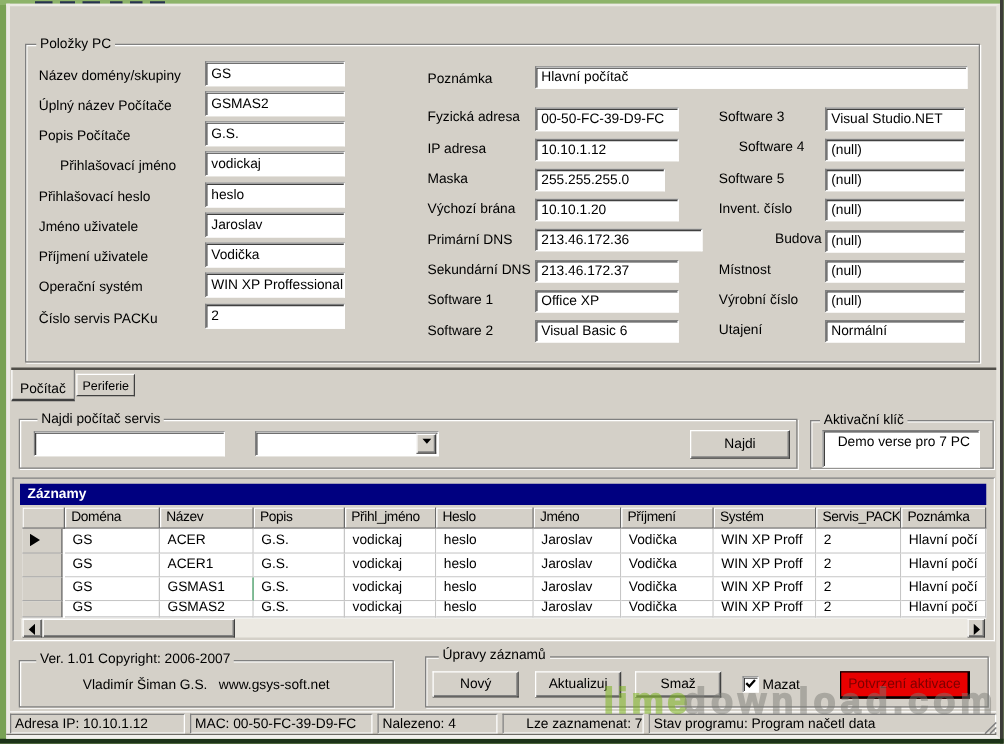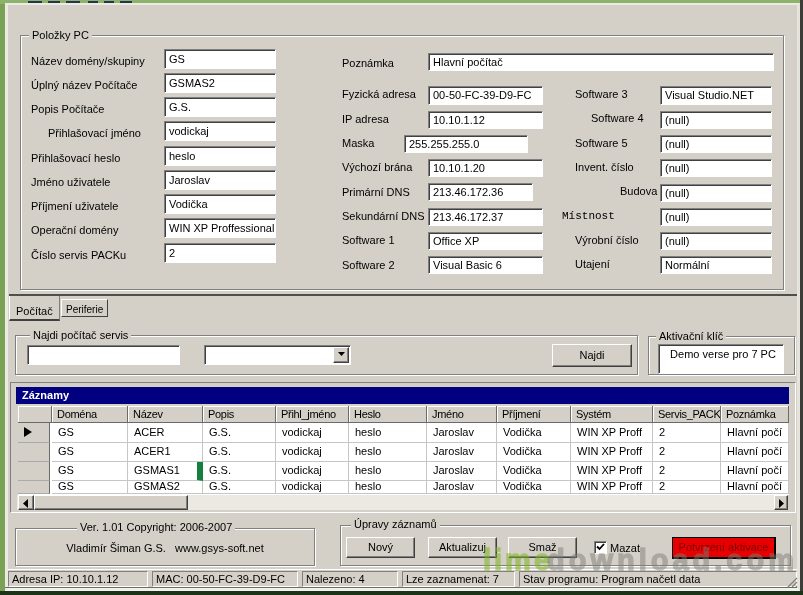--- a/index.html
+++ b/index.html
@@ -47,21 +47,21 @@
   <div class="abs grp" style="left:12px;top:30px;width:764px;height:255px;"></div>
   <div class="abs cap" style="left:21px;top:24px;">Položky PC</div>
 
   <div class="abs lbl" style="left:23px;top:50px;">Název domény/skupiny</div>
   <div class="abs lbl" style="left:23px;top:74px;">Úplný název Počítače</div>
   <div class="abs lbl" style="left:23px;top:98px;">Popis Počítače</div>
   <div class="abs lbl" style="left:16px;top:122px;margin-left:24px;">Přihlašovací jméno</div>
   <div class="abs lbl" style="left:23px;top:147px;">Přihlašovací heslo</div>
   <div class="abs lbl" style="left:23px;top:171px;">Jméno uživatele</div>
   <div class="abs lbl" style="left:23px;top:195px;">Příjmení uživatele</div>
-  <div class="abs lbl" style="left:23px;top:219px;">Operační domény</div>
+  <div class="abs lbl" style="left:23px;top:219px;">Operační systém</div>
   <div class="abs lbl" style="left:23px;top:244px;">Číslo servis PACKu</div>
 
   <div class="abs sunk fld" style="left:156px;top:44px;width:112px;height:20px;line-height:18px;">GS</div>
   <div class="abs sunk fld" style="left:156px;top:68px;width:112px;height:20px;line-height:18px;">GSMAS2</div>
   <div class="abs sunk fld" style="left:156px;top:92px;width:112px;height:20px;line-height:18px;">G.S.</div>
   <div class="abs sunk fld" style="left:156px;top:116px;width:112px;height:20px;line-height:18px;">vodickaj</div>
   <div class="abs sunk fld" style="left:156px;top:141px;width:112px;height:20px;line-height:18px;">heslo</div>
   <div class="abs sunk fld" style="left:156px;top:165px;width:112px;height:20px;line-height:18px;">Jaroslav</div>
   <div class="abs sunk fld" style="left:156px;top:189px;width:112px;height:20px;line-height:18px;">Vodička</div>
   <div class="abs sunk fld" style="left:156px;top:213px;width:112px;height:20px;line-height:18px;">WIN XP Proffessional</div>
@@ -73,33 +73,33 @@
   <div class="abs lbl" style="left:334px;top:132px;">Maska</div>
   <div class="abs lbl" style="left:334px;top:156px;">Výchozí brána</div>
   <div class="abs lbl" style="left:334px;top:181px;">Primární DNS</div>
   <div class="abs lbl" style="left:334px;top:205px;">Sekundární DNS</div>
   <div class="abs lbl" style="left:334px;top:229px;">Software 1</div>
   <div class="abs lbl" style="left:334px;top:254px;">Software 2</div>
 
   <div class="abs sunk fld" style="left:420px;top:48px;width:346px;height:18px;">Hlavní počítač</div>
   <div class="abs sunk fld" style="left:420px;top:81px;width:115px;height:19px;">00-50-FC-39-D9-FC</div>
   <div class="abs sunk fld" style="left:420px;top:106px;width:115px;height:18px;">10.10.1.12</div>
-  <div class="abs sunk fld" style="left:396px;top:130px;width:124px;height:18px;">255.255.255.0</div>
+  <div class="abs sunk fld" style="left:420px;top:130px;width:104px;height:18px;">255.255.255.0</div>
   <div class="abs sunk fld" style="left:420px;top:154px;width:115px;height:18px;">10.10.1.20</div>
-  <div class="abs sunk fld" style="left:420px;top:178px;width:105px;height:18px;">213.46.172.36</div>
+  <div class="abs sunk fld" style="left:420px;top:178px;width:134px;height:18px;">213.46.172.36</div>
   <div class="abs sunk fld" style="left:420px;top:203px;width:115px;height:18px;">213.46.172.37</div>
   <div class="abs sunk fld" style="left:420px;top:227px;width:115px;height:18px;">Office XP</div>
   <div class="abs sunk fld" style="left:420px;top:251px;width:115px;height:18px;">Visual Basic 6</div>
 
   <div class="abs lbl" style="left:567px;top:83px;">Software 3</div>
   <div class="abs lbl" style="left:583px;top:107px;">Software 4</div>
   <div class="abs lbl" style="left:567px;top:132px;">Software 5</div>
   <div class="abs lbl" style="left:567px;top:156px;">Invent. číslo</div>
   <div class="abs lbl" style="left:567px;top:180px;margin-left:45px;">Budova</div>
-  <div class="abs lbl" style="left:554px;top:205px;font-family:Liberation Mono, monospace;">Místnost</div>
+  <div class="abs lbl" style="left:567px;top:205px;">Místnost</div>
   <div class="abs lbl" style="left:567px;top:229px;">Výrobní číslo</div>
   <div class="abs lbl" style="left:567px;top:253px;">Utajení</div>
 
   <div class="abs sunk fld" style="left:652px;top:81px;width:112px;height:19px;">Visual Studio.NET</div>
   <div class="abs sunk fld" style="left:652px;top:106px;width:112px;height:18px;">(null)</div>
   <div class="abs sunk fld" style="left:652px;top:130px;width:112px;height:18px;">(null)</div>
   <div class="abs sunk fld" style="left:652px;top:154px;width:112px;height:18px;">(null)</div>
   <div class="abs sunk fld" style="left:652px;top:179px;width:112px;height:18px;">(null)</div>
   <div class="abs sunk fld" style="left:652px;top:203px;width:112px;height:18px;">(null)</div>
   <div class="abs sunk fld" style="left:652px;top:227px;width:112px;height:18px;">(null)</div>
@@ -162,21 +162,21 @@
       <div class="abs" style="left:187px;top:39px;width:73px;height:19px;background:#fff;border-right:1px solid #c6c6c6;border-bottom:1px solid #c6c6c6;line-height:17px;padding-left:6px;white-space:nowrap;overflow:hidden;">G.S.</div>
       <div class="abs" style="left:260px;top:39px;width:73px;height:19px;background:#fff;border-right:1px solid #c6c6c6;border-bottom:1px solid #c6c6c6;line-height:17px;padding-left:6px;white-space:nowrap;overflow:hidden;">vodickaj</div>
       <div class="abs" style="left:333px;top:39px;width:78px;height:19px;background:#fff;border-right:1px solid #c6c6c6;border-bottom:1px solid #c6c6c6;line-height:17px;padding-left:6px;white-space:nowrap;overflow:hidden;">heslo</div>
       <div class="abs" style="left:411px;top:39px;width:70px;height:19px;background:#fff;border-right:1px solid #c6c6c6;border-bottom:1px solid #c6c6c6;line-height:17px;padding-left:6px;white-space:nowrap;overflow:hidden;">Jaroslav</div>
       <div class="abs" style="left:481px;top:39px;width:74px;height:19px;background:#fff;border-right:1px solid #c6c6c6;border-bottom:1px solid #c6c6c6;line-height:17px;padding-left:6px;white-space:nowrap;overflow:hidden;">Vodička</div>
       <div class="abs" style="left:555px;top:39px;width:82px;height:19px;background:#fff;border-right:1px solid #c6c6c6;border-bottom:1px solid #c6c6c6;line-height:17px;padding-left:6px;white-space:nowrap;overflow:hidden;">WIN XP Proff</div>
       <div class="abs" style="left:637px;top:39px;width:68px;height:19px;background:#fff;border-right:1px solid #c6c6c6;border-bottom:1px solid #c6c6c6;line-height:17px;padding-left:6px;white-space:nowrap;overflow:hidden;">2</div>
       <div class="abs" style="left:705px;top:39px;width:68px;height:19px;background:#fff;border-right:1px solid #c6c6c6;border-bottom:1px solid #c6c6c6;line-height:17px;padding-left:6px;white-space:nowrap;overflow:hidden;">Hlavní počí</div>
       <div class="abs" style="left:2px;top:58px;width:32px;height:19px;background:#d4d0c8;border-right:1px solid #6a6a6a;border-bottom:1px solid #aaa;"></div>
       <div class="abs" style="left:36px;top:58px;width:76px;height:19px;background:#fff;border-right:1px solid #c6c6c6;border-bottom:1px solid #c6c6c6;line-height:17px;padding-left:6px;white-space:nowrap;overflow:hidden;">GS</div>
-      <div class="abs" style="left:112px;top:58px;width:75px;height:19px;background:#fff;border-right:6px solid #15803d;border-bottom:1px solid #c6c6c6;line-height:17px;padding-left:6px;white-space:nowrap;overflow:hidden;">GSMAS1</div>
+      <div class="abs" style="left:112px;top:58px;width:75px;height:19px;background:#fff;border-right:1px solid #15803d;border-bottom:1px solid #c6c6c6;line-height:17px;padding-left:6px;white-space:nowrap;overflow:hidden;">GSMAS1</div>
       <div class="abs" style="left:187px;top:58px;width:73px;height:19px;background:#fff;border-right:1px solid #c6c6c6;border-bottom:1px solid #c6c6c6;line-height:17px;padding-left:6px;white-space:nowrap;overflow:hidden;">G.S.</div>
       <div class="abs" style="left:260px;top:58px;width:73px;height:19px;background:#fff;border-right:1px solid #c6c6c6;border-bottom:1px solid #c6c6c6;line-height:17px;padding-left:6px;white-space:nowrap;overflow:hidden;">vodickaj</div>
       <div class="abs" style="left:333px;top:58px;width:78px;height:19px;background:#fff;border-right:1px solid #c6c6c6;border-bottom:1px solid #c6c6c6;line-height:17px;padding-left:6px;white-space:nowrap;overflow:hidden;">heslo</div>
       <div class="abs" style="left:411px;top:58px;width:70px;height:19px;background:#fff;border-right:1px solid #c6c6c6;border-bottom:1px solid #c6c6c6;line-height:17px;padding-left:6px;white-space:nowrap;overflow:hidden;">Jaroslav</div>
       <div class="abs" style="left:481px;top:58px;width:74px;height:19px;background:#fff;border-right:1px solid #c6c6c6;border-bottom:1px solid #c6c6c6;line-height:17px;padding-left:6px;white-space:nowrap;overflow:hidden;">Vodička</div>
       <div class="abs" style="left:555px;top:58px;width:82px;height:19px;background:#fff;border-right:1px solid #c6c6c6;border-bottom:1px solid #c6c6c6;line-height:17px;padding-left:6px;white-space:nowrap;overflow:hidden;">WIN XP Proff</div>
       <div class="abs" style="left:637px;top:58px;width:68px;height:19px;background:#fff;border-right:1px solid #c6c6c6;border-bottom:1px solid #c6c6c6;line-height:17px;padding-left:6px;white-space:nowrap;overflow:hidden;">2</div>
       <div class="abs" style="left:705px;top:58px;width:68px;height:19px;background:#fff;border-right:1px solid #c6c6c6;border-bottom:1px solid #c6c6c6;line-height:17px;padding-left:6px;white-space:nowrap;overflow:hidden;">Hlavní počí</div>
       <div class="abs" style="left:2px;top:77px;width:32px;height:13px;background:#d4d0c8;border-right:1px solid #6a6a6a;border-bottom:1px solid #aaa;"></div>
       <div class="abs" style="left:36px;top:77px;width:76px;height:13px;background:#fff;border-right:1px solid #c6c6c6;border-bottom:1px solid #c6c6c6;line-height:11px;padding-left:6px;white-space:nowrap;overflow:hidden;">GS</div>
@@ -198,41 +198,41 @@
       </svg>
   </div>
   <div class="abs btn" style="left:26px;top:490px;width:154px;height:15px;"></div>
   <div class="abs btn" style="left:766px;top:490px;width:14px;height:15px;">
     <svg width="8" height="9" viewBox="0 0 8 9" style="margin-top:3px;">
         <path d="M2 0 L2 9 L7 4.5 Z" fill="#000"></path>
       </svg>
   </div>
 
   <div class="abs grp" style="left:7px;top:523px;width:300px;height:38px;"></div>
-  <div class="abs cap" style="left:21px;top:516px;margin-left:48px;">Ver. 1.01 Copyright: 2006-2007</div>
+  <div class="abs cap" style="left:21px;top:516px;">Ver. 1.01 Copyright: 2006-2007</div>
   <div class="abs lbl" style="left:7px;top:537px;width:300px;text-align:center;">Vladimír Šiman G.S.&nbsp;&nbsp; www.gsys-soft.net</div>
 
   <div class="abs grp" style="left:332px;top:520px;width:451px;height:41px;"></div>
   <div class="abs cap" style="left:343px;top:513px;">Úpravy záznamů</div>
   <div class="abs btn" style="left:338px;top:532px;width:69px;height:21px;line-height:19px;">Nový</div>
   <div class="abs btn" style="left:420px;top:532px;width:69px;height:21px;line-height:19px;">Aktualizuj</div>
   <div class="abs btn" style="left:500px;top:532px;width:69px;height:21px;line-height:19px;">Smaž</div>
   <div class="abs" style="left:586px;top:536px;width:13px;height:13px;background:#fff;border:1px solid;border-color:#808080 #fff #fff #808080;box-shadow:inset 1px 1px 0 #404040;">
     <svg width="11" height="11" viewBox="0 0 11 11" style="position:absolute;left:0px;top:0px;">
         <path d="M2 4.5 L4.5 7 L9 2" stroke="#000" stroke-width="1.8" fill="none"></path>
       </svg>
   </div>
   <div class="abs lbl" style="left:602px;top:537px;">Mazat</div>
   <div class="abs" style="left:664px;top:532px;width:104px;height:22px;background:#e80000;border:1px solid #000;border-right-width:2px;border-bottom-width:2px;color:#7c0000;text-align:center;line-height:19px;">Potvrzení aktivace</div>
 
   <div class="abs" style="left:0px;top:564px;width:789px;height:1px;background:#fff;"></div>
   <div class="abs sunk2 lbl" style="left:0px;top:566px;width:140px;height:16px;padding-left:3px;line-height:15px;">Adresa IP: 10.10.1.12</div>
   <div class="abs sunk2 lbl" style="left:144px;top:566px;width:146px;height:16px;padding-left:3px;line-height:15px;">MAC: 00-50-FC-39-D9-FC</div>
   <div class="abs sunk2 lbl" style="left:294px;top:566px;width:96px;height:16px;padding-left:3px;line-height:15px;">Nalezeno: 4</div>
-  <div class="abs sunk2 lbl" style="left:394px;top:566px;width:113px;height:16px;padding-left:3px;line-height:15px;">Lze zaznamenat: 7</div>
+  <div class="abs sunk2 lbl" style="left:394px;top:566px;width:113px;height:16px;padding-left:18px;line-height:15px;">Lze zaznamenat: 7</div>
   <div class="abs sunk2 lbl" style="left:511px;top:566px;width:278px;height:16px;padding-left:3px;line-height:15px;">Stav programu: Program načetl data</div>
   <svg class="abs" width="12" height="12" viewBox="0 0 12 12" style="left:778px;top:571px;">
     <path d="M11 2 L2 11 M11 6 L6 11 M11 10 L10 11" stroke="#808080" stroke-width="1.3"></path>
   </svg>
 </div>
 
 <svg class="abs" style="left:483px;top:546px;z-index:50;" width="330" height="36">
   <g font-family="Liberation Sans, sans-serif" font-size="29" font-weight="bold" letter-spacing="3">
     <text x="0" y="24" fill="#7cb320" stroke="#7cb320" stroke-width="1.3" opacity="0.55">lime</text>
     <text x="64" y="24" fill="#7c7c76" stroke="#7c7c76" stroke-width="1.3" letter-spacing="4" opacity="0.48">download.com</text>

